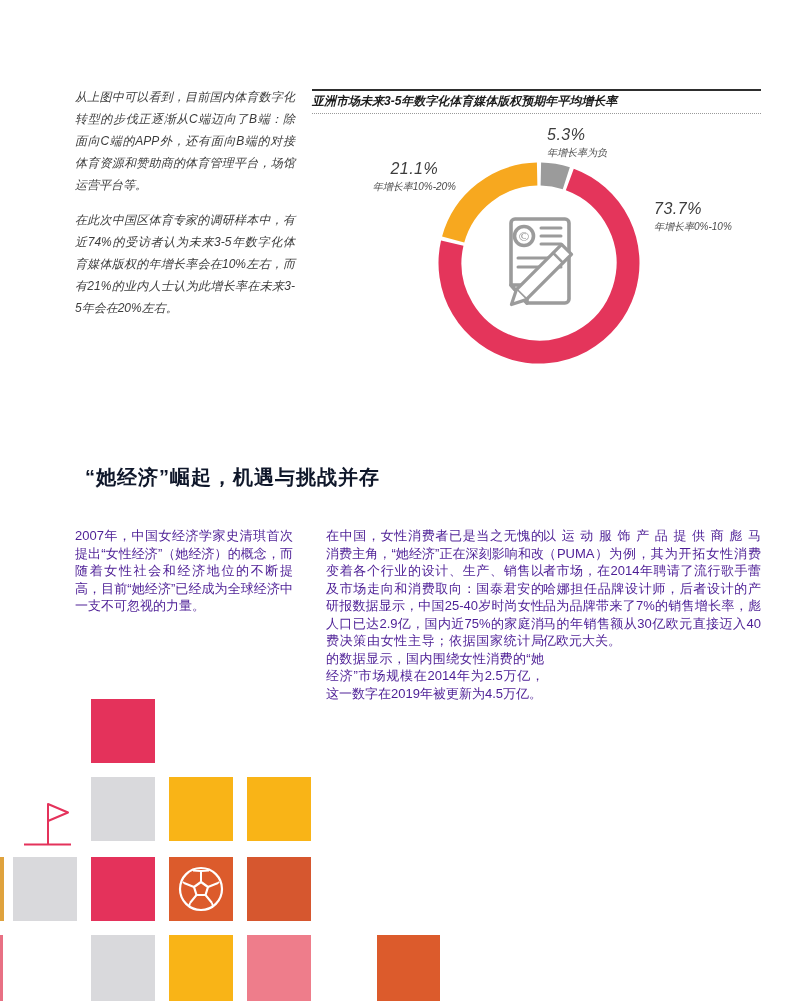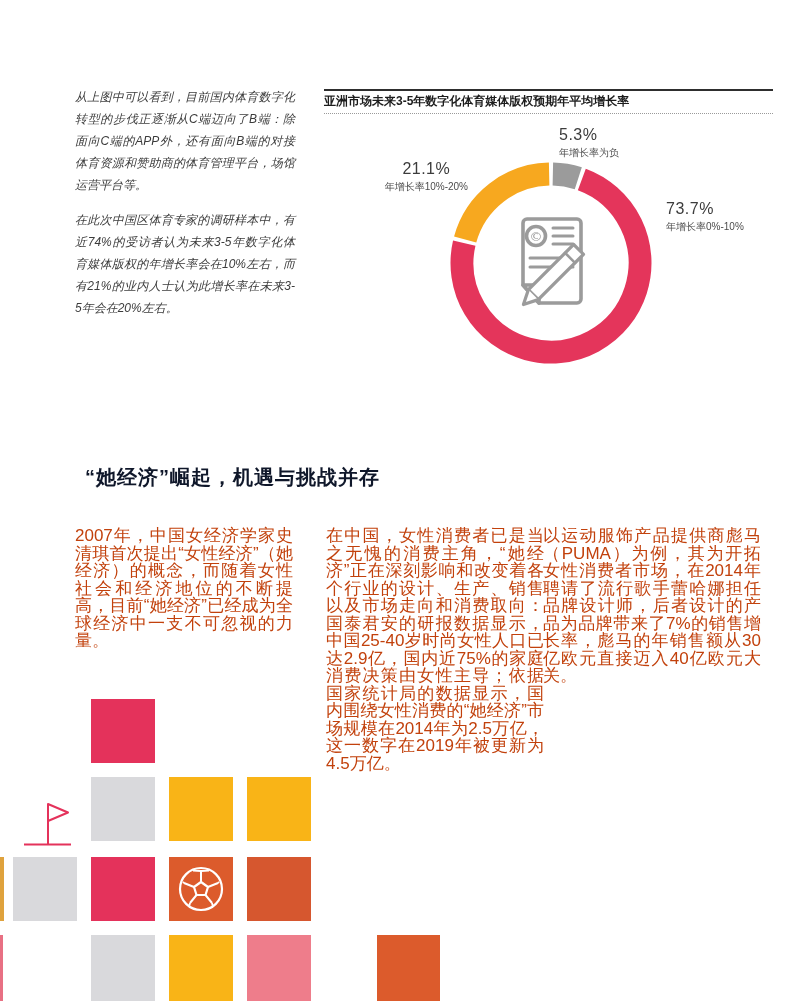--- a/index.html
+++ b/index.html
@@ -4,37 +4,37 @@
 <style>
   html,body{margin:0;padding:0;background:#ffffff;}
   .page{
     position:relative;width:812px;height:1001px;background:#ffffff;overflow:hidden;
     font-family:"Liberation Sans","DejaVu Sans",sans-serif;color:#3a3a3a;
   }
   
   .intro{position:absolute;left:75px;top:86px;width:220px;font-size:12px;line-height:22px;text-align:justify;color:#3c3c3c;font-style:italic;}
   .intro p{margin:0 0 13px 0;}
   
-  .chart-block{position:absolute;left:324px;top:89px;width:449px;}
+  .chart-block{position:absolute;left:312px;top:89px;width:449px;font-style:italic;}
   .chart-title{
     border-top:2px solid #2e2e2e;border-bottom:1px dotted #9a9a9a;
     font-weight:bold;font-size:12px;line-height:15px;padding:3px 0 4px 0;color:#1c1c1c;
   }
   .chart-canvas{position:relative;width:449px;height:264px;}
   .chart-canvas svg{position:absolute;left:0;top:0;}
   .lab{position:absolute;color:#3c3c3c;}
   .lab .big{font-size:16px;letter-spacing:.5px;}
   .lab .sub{font-size:10px;color:#4c4c4c;margin-top:2px;}
   .lab-neg{left:235px;top:12px;text-align:left;}
   .lab-mid{right:305px;top:46px;text-align:center;}
   .lab-high{left:342px;top:86px;text-align:left;}
   
   .section-heading{position:absolute;left:85px;top:464px;font-size:20px;font-weight:bold;color:#0f172a;letter-spacing:1px;}
   
-  .col{position:absolute;top:527px;width:218px;font-size:17px;line-height:17.5px;text-align:justify;color:#c2410c;}
+  .col{position:absolute;top:527px;width:218px;font-size:13px;line-height:17.5px;text-align:justify;color:#4c1d95;}
   .col p{margin:0 0 15px 0;}
   .col-1{left:75px;} .col-2{left:326px;} .col-3{left:543px;}
   
   .decor-square{position:absolute;}
   .decor-icon{position:absolute;}
   
   .footer{position:absolute;right:52px;top:1007px;font-size:10.5px;color:#8b8b8b;letter-spacing:.5px;}
 </style>
 </head>
 <body>

